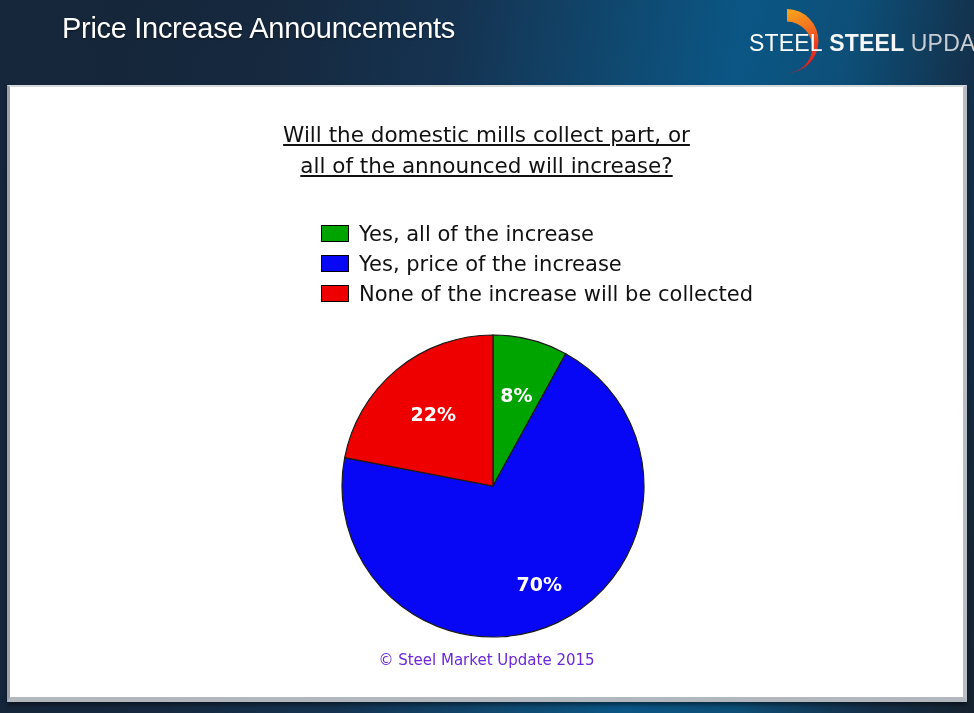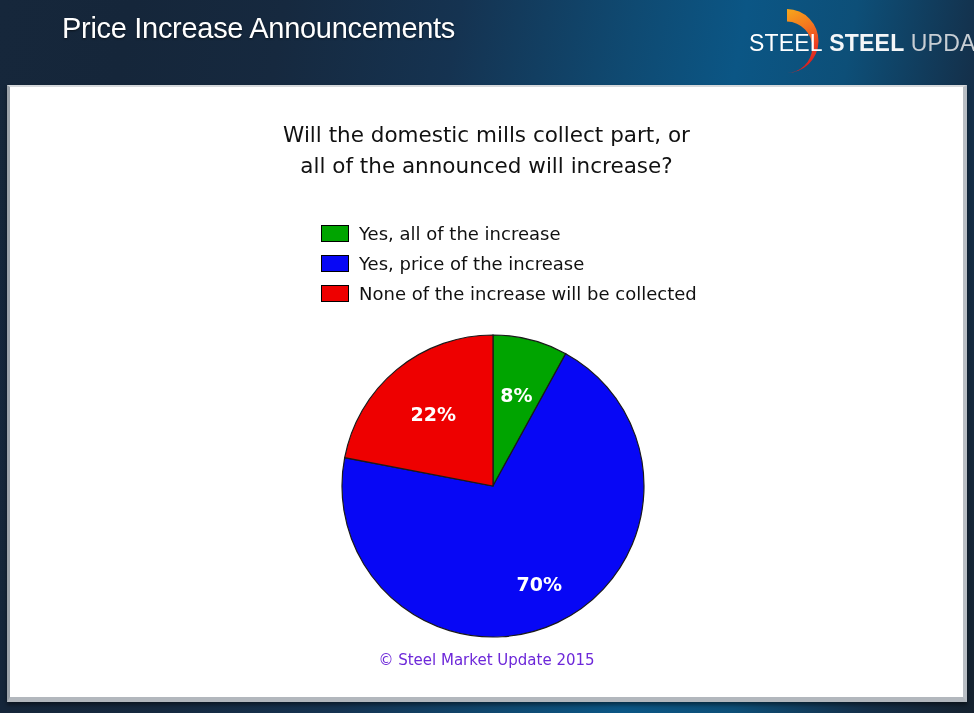--- a/index.html
+++ b/index.html
@@ -113,20 +113,21 @@
   #chart-question {
     position: absolute;
     left: 0;
     top: 32px;
     width: 100%;
     text-align: center;
     font-family: "DejaVu Sans", sans-serif;
     font-size: 21.5px;
     line-height: 31px;
     color: #111111;
+    text-decoration: underline;
   }
   #chart-question .q-line { display: block; }
 
   
   #legend {
     position: absolute;
     left: 311px;
     top: 134px;
   }
   .legend-row {
@@ -138,21 +139,21 @@
   .legend-swatch {
     width: 28px;
     height: 17px;
     border: 1px solid #000000;
     box-sizing: border-box;
     margin-right: 10px;
     flex: 0 0 auto;
   }
   .legend-label {
     font-family: "DejaVu Sans", sans-serif;
-    font-size: 18px;
+    font-size: 21px;
     color: #111111;
     white-space: nowrap;
     text-align: right;
   }
 
   
   #pie-wrap {
     position: absolute;
     left: 331px;
     top: 247px;

